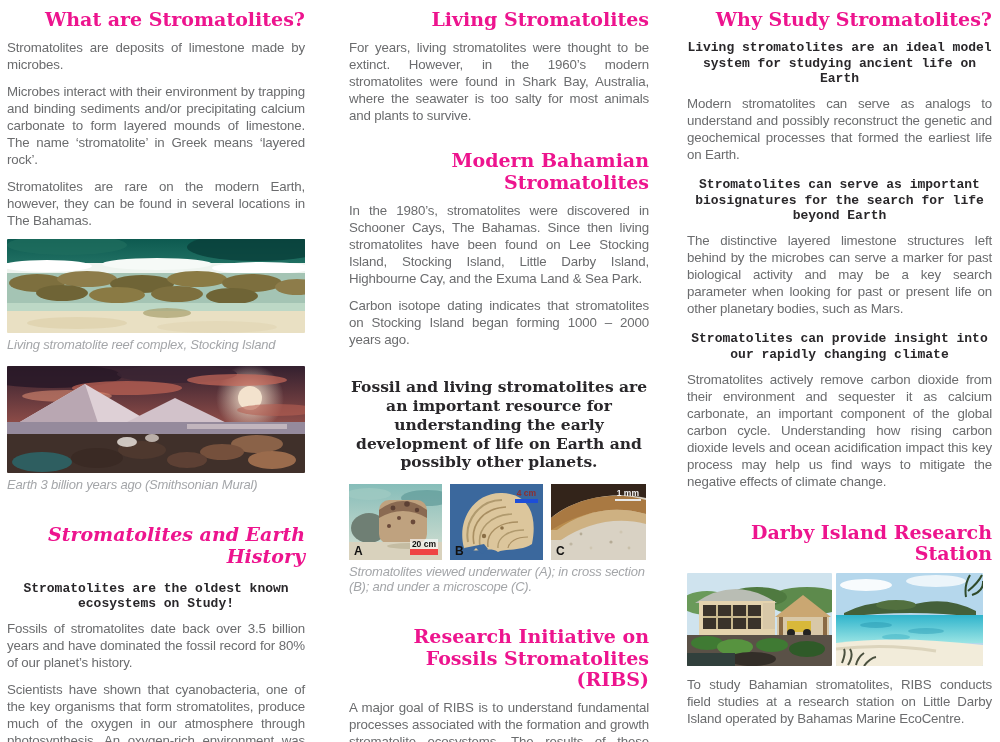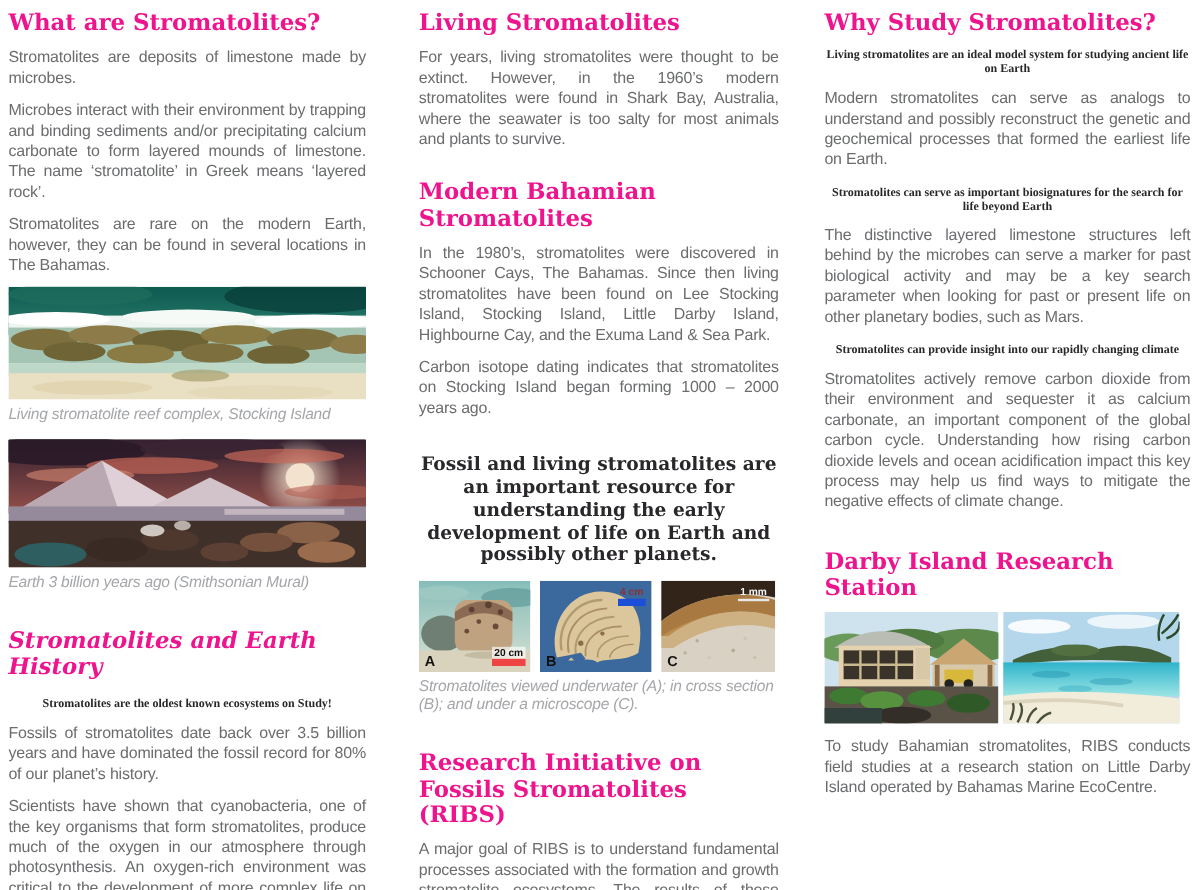--- a/index.html
+++ b/index.html
@@ -5,37 +5,37 @@
   :root { --accent:#ed148e; --body:#6b6c6e; --caption:#a4a6a9; --subhead:#29272a; }
   * { margin:0; padding:0; box-sizing:border-box; }
   html,body { width:1000px; height:742px; background:#ffffff; overflow:hidden; }
   body { font-family:"Liberation Sans", sans-serif; color:var(--body); }
   .brochure { display:grid; grid-template-columns:333px 334px 333px; width:1000px; }
   .panel { min-height:742px; }
   .panel1 { padding:9px 28px 0 7px; }
   .panel2 { padding:9px 18px 0 16px; }
   .panel3 { padding:9px 8px 0 20px; }
   .head { font-family:"DejaVu Serif","Liberation Serif",serif; font-weight:bold; color:var(--accent);
-          text-align:left; font-size:19px; line-height:1.12; margin-bottom:9px; }
-  .subhead { font-family:Liberation Serif, serif; font-weight:bold; color:var(--subhead);
-             text-align:center; font-size:10px; line-height:1.18; margin:14px 0 9px 0; }
+          text-align:right; font-size:19px; line-height:1.12; margin-bottom:9px; }
+  .subhead { font-family:Liberation Mono, monospace; font-weight:bold; color:var(--subhead);
+             text-align:center; font-size:13px; line-height:1.18; margin:14px 0 9px 0; }
   .callout { font-family:"DejaVu Serif","Liberation Serif",serif; font-weight:bold; color:var(--subhead);
              text-align:center; font-size:15.5px; line-height:1.22; margin:30px 0 12px 0; }
   p.body { font-size:13.3px; line-height:17px; text-align:justify; letter-spacing:-0.15px; margin-bottom:10px; }
   p.body:last-child { margin-bottom:0; }
   .caption { font-size:13px; font-style:italic; color:var(--caption); letter-spacing:-0.2px;
              margin:4px 0 14px 0; line-height:15px; }
   .photo { display:block; border-radius:1px; }
   .photo-frame { line-height:0; margin-top:4px; }
   .figrow { display:flex; gap:8px; margin:12px 0 2px 0; }
   .fig { position:relative; line-height:0; }
   .fig-label { position:absolute; left:5px; bottom:3px; font-weight:bold; font-size:12px; color:#111; line-height:1; }
   .scale { position:absolute; font-size:8.5px; line-height:1; font-weight:bold; padding-bottom:1px; }
   .scale-a { right:4px; bottom:5px; color:#111; border-bottom:6px solid #ef4444; background:rgba(255,255,255,.65); padding:1px 2px; }
-  .scale-b { right:5px; top:4px; color:#8d2f2f; border-bottom:6px solid #1d4ed8; padding:1px 2px; }
+  .scale-b { right:5px; top:4px; color:#8d2f2f; border-bottom:4px solid #1d4ed8; padding:1px 2px; }
   .scale-c { right:5px; top:4px; color:#f4f4f4; border-bottom:2px solid #e8e8e8; padding:1px 2px; }
   .photo-pair { display:flex; gap:4px; margin:6px 0 10px 0; }
   .mt18 { margin-top:32px;font-style:italic; }
   .mt26 { margin-top:26px; }
   .mt16 { margin-top:32px; }
 </style>
 </head>
 <body>
 
 <div class="brochure">

